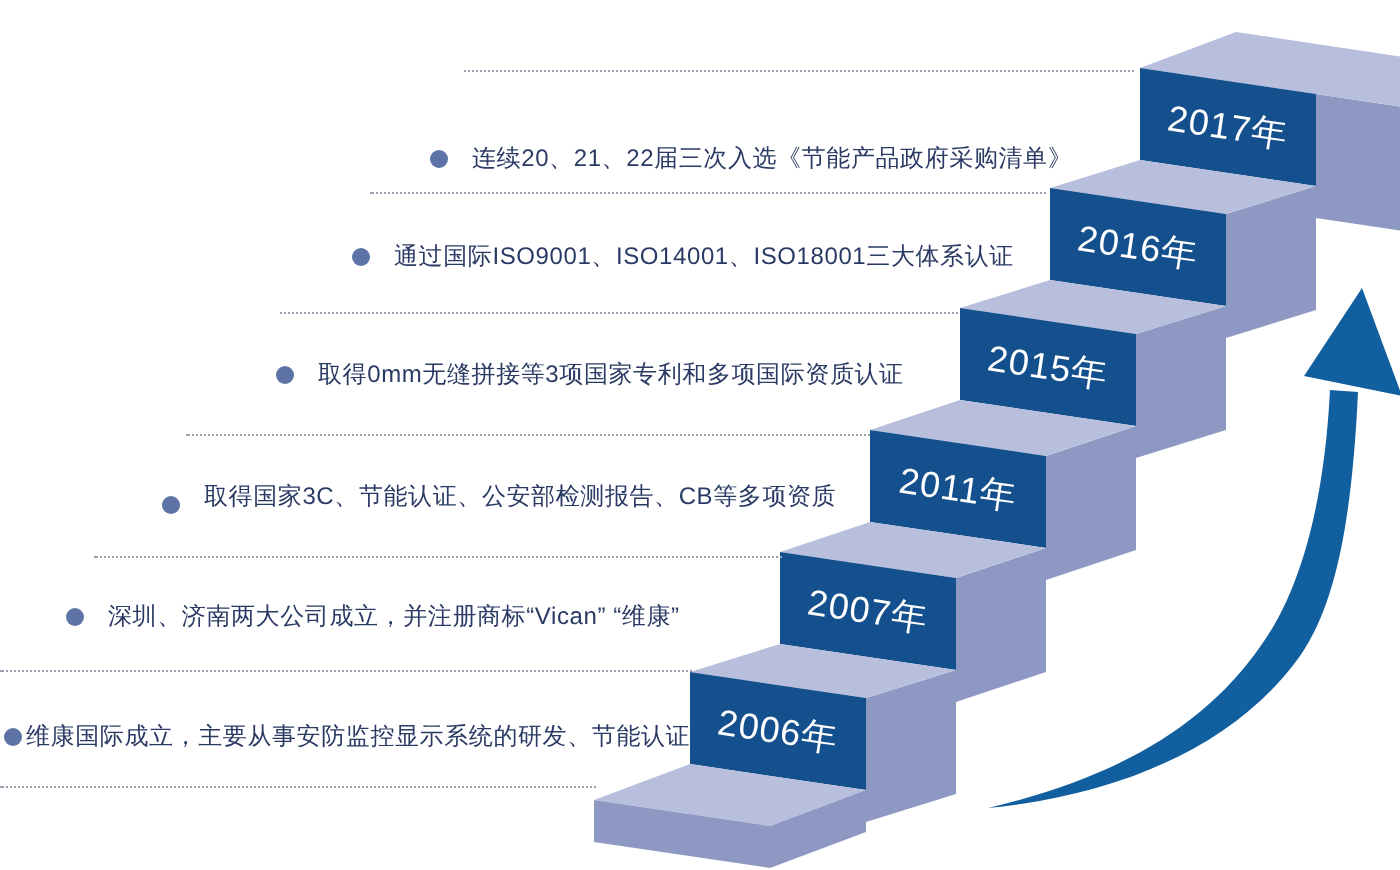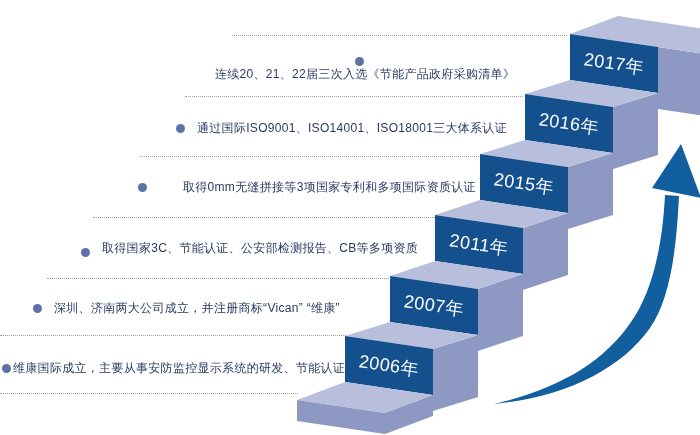--- a/index.html
+++ b/index.html
@@ -88,29 +88,29 @@
   </svg>
 
   <div class="dotline" style="left:232px;top:35px;width:335px;"></div>
   <div class="dotline" style="left:185px;top:96px;width:338px;"></div>
   <div class="dotline" style="left:140px;top:156px;width:339px;"></div>
   <div class="dotline" style="left:93px;top:217px;width:342px;"></div>
   <div class="dotline" style="left:47px;top:278px;width:344px;"></div>
   <div class="dotline" style="left:0px;top:335px;width:346px;"></div>
   <div class="dotline" style="left:0px;top:393px;width:298px;"></div>
 
-  <div class="milestone" style="left:215px;top:57px;flex-direction:column;">
+  <div class="milestone" style="left:215px;top:70px;">
     <span class="bullet"></span>
     <span class="mtext">连续20、21、22届三次入选《节能产品政府采购清单》</span>
   </div>
   <div class="milestone" style="left:176px;top:119px;text-align:right;">
     <span class="bullet"></span>
     <span class="mtext">通过国际ISO9001、ISO14001、ISO18001三大体系认证</span>
   </div>
-  <div class="milestone" style="left:138px;top:178px;gap:24px;">
+  <div class="milestone" style="left:138px;top:178px;">
     <span class="bullet"></span>
     <span class="mtext">取得0mm无缝拼接等3项国家专利和多项国际资质认证</span>
   </div>
   <div class="milestone" style="left:81px;top:239px;align-items:flex-end;">
     <span class="bullet"></span>
     <span class="mtext">取得国家3C、节能认证、公安部检测报告、CB等多项资质</span>
   </div>
   <div class="milestone" style="left:33px;top:299px;">
     <span class="bullet"></span>
     <span class="mtext">深圳、济南两大公司成立，并注册商标“Vican” “维康”</span>

